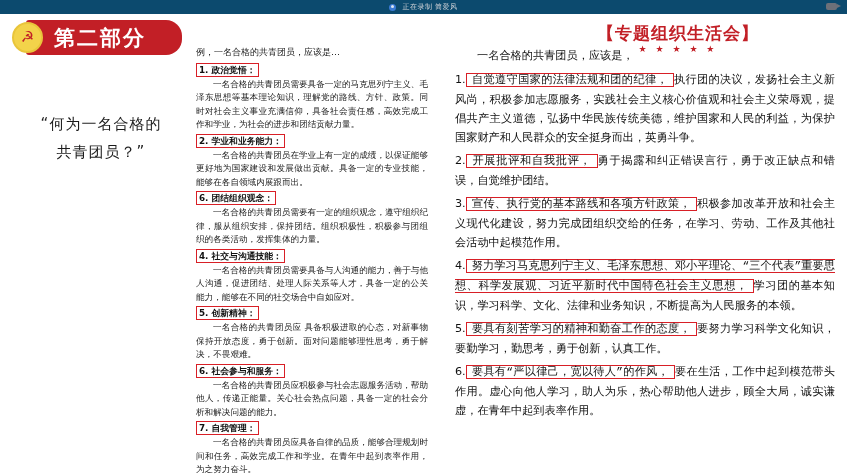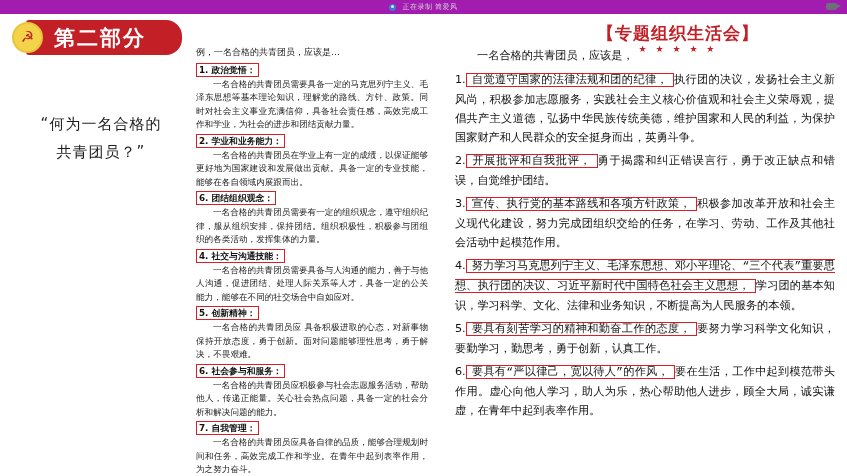--- a/index.html
+++ b/index.html
@@ -14,21 +14,21 @@
     overflow: hidden;
     position: relative;
   }
 
   
   .topbar {
     position: absolute;
     top: 0; left: 0;
     width: 847px;
     height: 14px;
-    background: #a21caf;
+    background: #0c4a6e;
     display: flex;
     align-items: center;
     justify-content: center;
     gap: 6px;
     color: #d8d8dc;
     font-size: 7px;
     letter-spacing: .5px;
   }
   .topbar .dot {
     width: 7px; height: 7px;
@@ -241,17 +241,17 @@
       <div class="item"><div class="item-head">7. 自我管理：</div><div class="item-body">一名合格的共青团员应具备自律的品质，能够合理规划时间和任务，高效完成工作和学业。在青年中起到表率作用，为之努力奋斗。</div></div>
     </div>
 </div>
 
 <div class="col-right">
   <div class="lead">一名合格的共青团员，应该是，</div>
   <div id="right-items">
       <div class="r-item"><span>1.</span><span class="boxed">自觉遵守国家的法律法规和团的纪律，</span><span>执行团的决议，发扬社会主义新风尚，积极参加志愿服务，实践社会主义核心价值观和社会主义荣辱观，提倡共产主义道德，弘扬中华民族传统美德，维护国家和人民的利益，为保护国家财产和人民群众的安全挺身而出，英勇斗争。</span></div>
       <div class="r-item"><span>2.</span><span class="boxed">开展批评和自我批评，</span><span>勇于揭露和纠正错误言行，勇于改正缺点和错误，自觉维护团结。</span></div>
       <div class="r-item"><span>3.</span><span class="boxed">宣传、执行党的基本路线和各项方针政策，</span><span>积极参加改革开放和社会主义现代化建设，努力完成团组织交给的任务，在学习、劳动、工作及其他社会活动中起模范作用。</span></div>
-      <div class="r-item"><span>4.</span><span class="boxed">努力学习马克思列宁主义、毛泽东思想、邓小平理论、“三个代表”重要思想、执行团的决议、习近平新时代中国特色社会主义思想，</span><span>学习团的基本知识，学习科学、文化、法律和业务知识，不断提高为人民服务的本领。</span></div>
+      <div class="r-item"><span>4.</span><span class="boxed">努力学习马克思列宁主义、毛泽东思想、邓小平理论、“三个代表”重要思想、科学发展观、习近平新时代中国特色社会主义思想，</span><span>学习团的基本知识，学习科学、文化、法律和业务知识，不断提高为人民服务的本领。</span></div>
       <div class="r-item"><span>5.</span><span class="boxed">要具有刻苦学习的精神和勤奋工作的态度，</span><span>要努力学习科学文化知识，要勤学习，勤思考，勇于创新，认真工作。</span></div>
       <div class="r-item"><span>6.</span><span class="boxed">要具有“严以律己，宽以待人”的作风，</span><span>要在生活，工作中起到模范带头作用。虚心向他人学习，助人为乐，热心帮助他人进步，顾全大局，诚实谦虚，在青年中起到表率作用。</span></div>
     </div>
 </div>
 
 </body></html>

